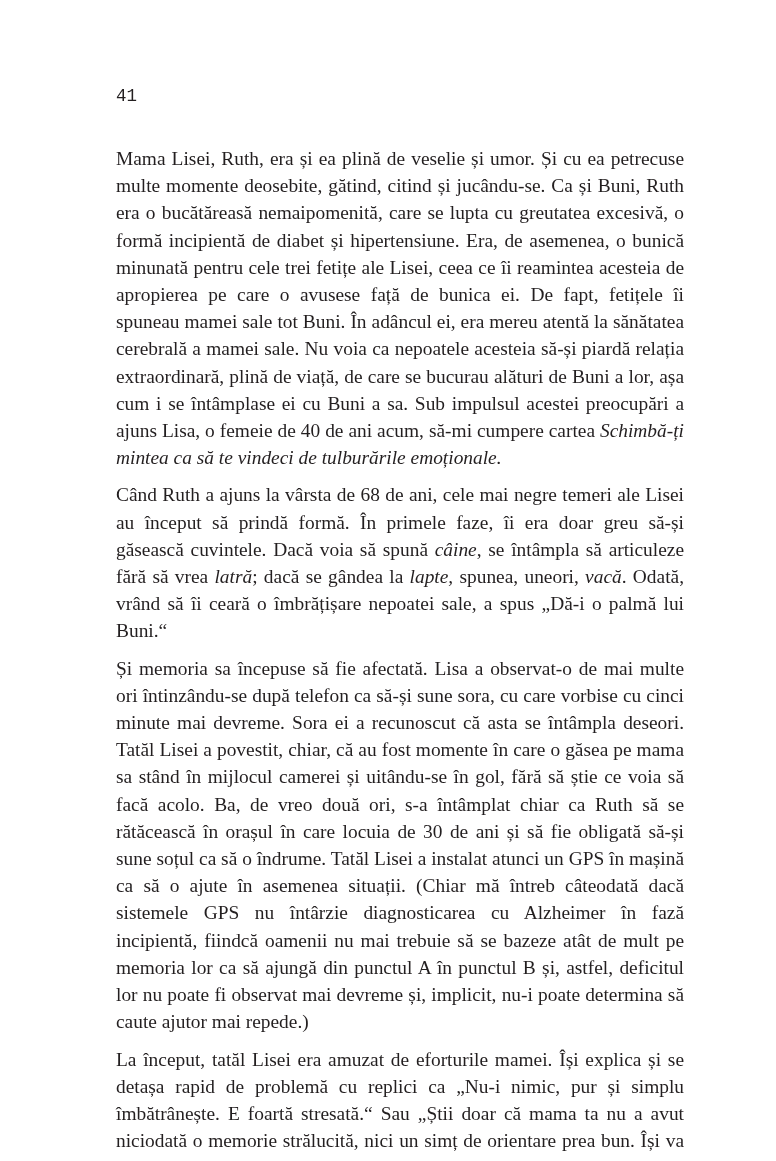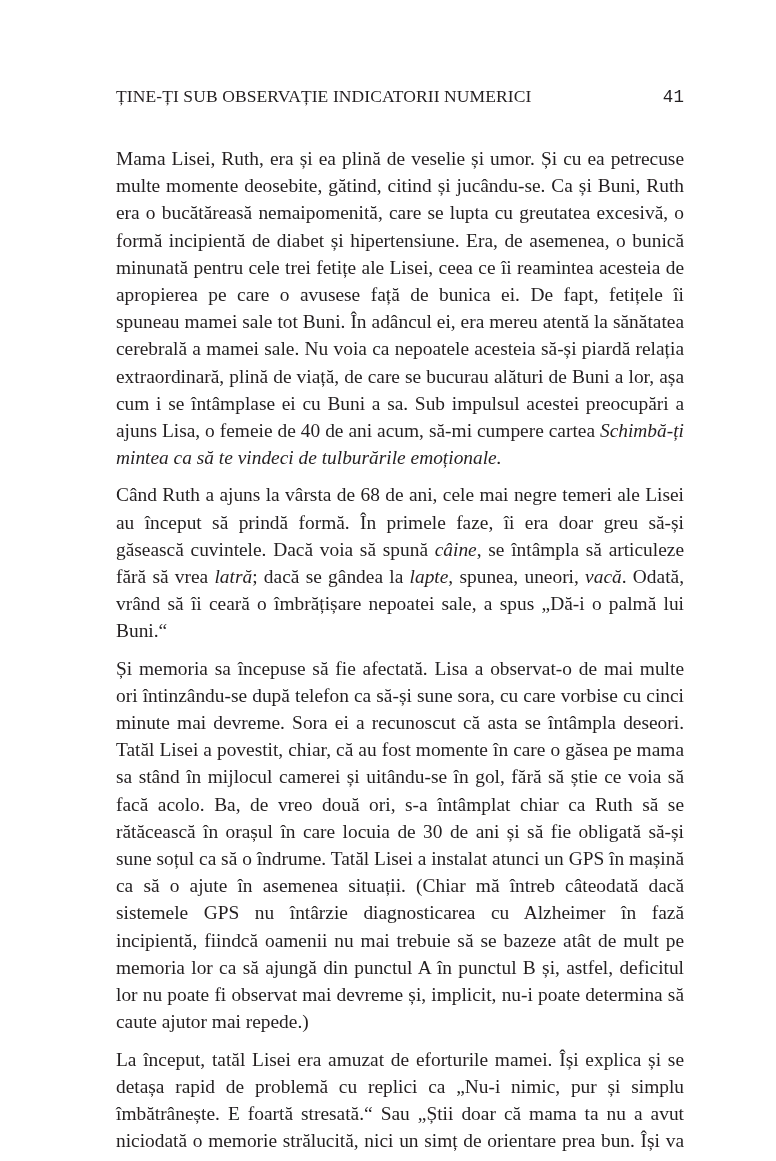--- a/index.html
+++ b/index.html
@@ -50,21 +50,20 @@
     hyphens: manual;
   }
   .para:last-child { margin-bottom: 0; }
   i { font-style: italic; }
 </style>
 </head>
 <body>
 
 <div class="page">
   <div class="running-head">
-    <span>ȚINE-ȚI SUB OBSERVAȚIE INDICATORII NUMERICI</span>
     <span class="page-num">41</span>
   </div>
 
   <div class="body-text">
     <p class="para">
       <span>Mama Lisei, Ruth, era și ea plină de veselie și umor. Și cu ea petrecuse multe momente deosebite, gătind, citind și jucându-se. Ca și Buni, Ruth era o bucătăreasă nemaipomenită, care se lupta cu greutatea excesivă, o formă incipientă de diabet și hipertensiune. Era, de asemenea, o bunică minunată pentru cele trei fetițe ale Lisei, ceea ce îi reamintea acesteia de apropierea pe care o avusese față de bunica ei. De fapt, fetițele îi spuneau mamei sale tot Buni. În adâncul ei, era mereu atentă la sănătatea cerebrală a mamei sale. Nu voia ca nepoatele acesteia să-și piardă relația extraordinară, plină de viață, de care se bucurau alături de Buni a lor, așa cum i se întâm­plase ei cu Buni a sa. Sub impulsul acestei preocupări a ajuns Lisa, o femeie de 40 de ani acum, să-mi cumpere cartea </span><i>Schimbă-ți mintea ca să te vindeci de tulburările emoționale.</i>
     </p>
     <p class="para">
       <span>Când Ruth a ajuns la vârsta de 68 de ani, cele mai negre temeri ale Lisei au început să prindă formă. În primele faze, îi era doar greu să-și găsească cuvintele. Dacă voia să spună </span><i>câine</i><span>, se întâmpla să articuleze fără să vrea </span><i>latră</i><span>; dacă se gândea la </span><i>lapte,</i><span> spunea, uneori, </span><i>vacă</i><span>. Odată, vrând să îi ceară o îmbrățișare nepoatei sale, a spus „Dă-i o palmă lui Buni.“</span>
     </p>

